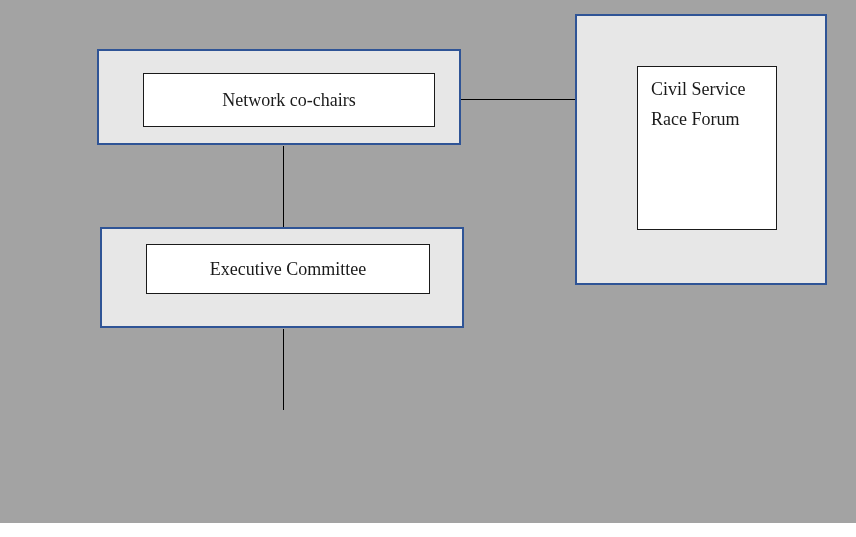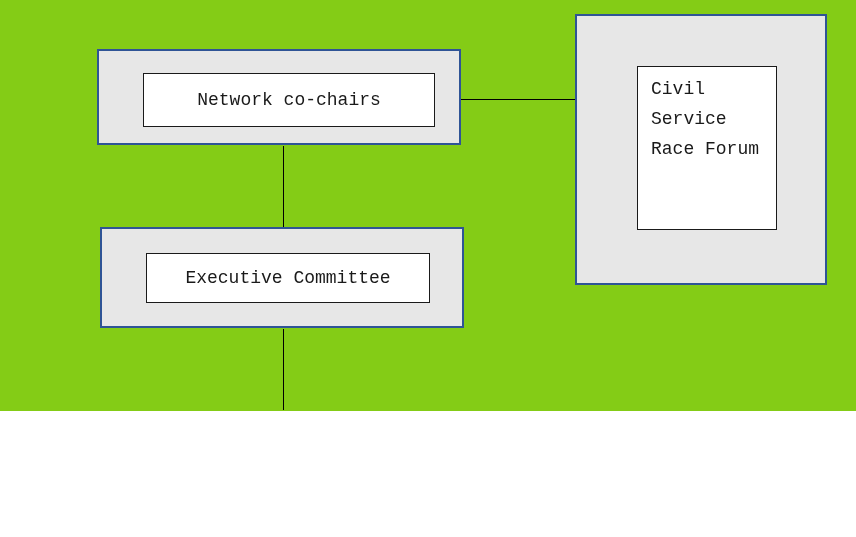--- a/index.html
+++ b/index.html
@@ -3,23 +3,23 @@
 <meta charset="utf-8">
 <style>
   html, body {
     margin: 0;
     padding: 0;
     background: #ffffff;
   }
   .canvas {
     position: relative;
     width: 856px;
-    height: 411px;
-    background: #84cc16;
-    font-family: Liberation Mono, monospace;
+    height: 523px;
+    background: #a3a3a3;
+    font-family: Liberation Serif, serif;
     color: #1a1a1a;
     overflow: hidden;
   }
   .node-outer {
     position: absolute;
     box-sizing: border-box;
     background: #e7e7e7;
     border: 2.5px solid #2f5496;
   }
   .node-inner {
@@ -39,21 +39,21 @@
   .node-inner.top-left {
     padding: 7px 8px 14px 13px;
     text-align: left;
     line-height: 30px;
   }
   
   #node-network   { left: 97px;  top: 49px;  width: 364px; height: 96px; }
   #node-network .node-inner   { left: 44px; top: 22px; width: 292px; height: 54px; }
 
   #node-executive { left: 100px; top: 227px; width: 364px; height: 101px; }
-  #node-executive .node-inner { left: 44px; top: 24px; width: 284px; height: 50px; }
+  #node-executive .node-inner { left: 44px; top: 15px; width: 284px; height: 50px; }
 
   #node-working   { left: 102px; top: 410px; width: 362px; height: 92px; }
   #node-working .node-inner   { left: 56px; top: 19px; width: 272px; height: 55px; }
 
   #node-forum     { left: 575px; top: 14px;  width: 252px; height: 271px; }
   #node-forum .node-inner     { left: 60px; top: 50px; width: 140px; height: 164px; }
 
   .connector {
     position: absolute;
     background: #000000;

